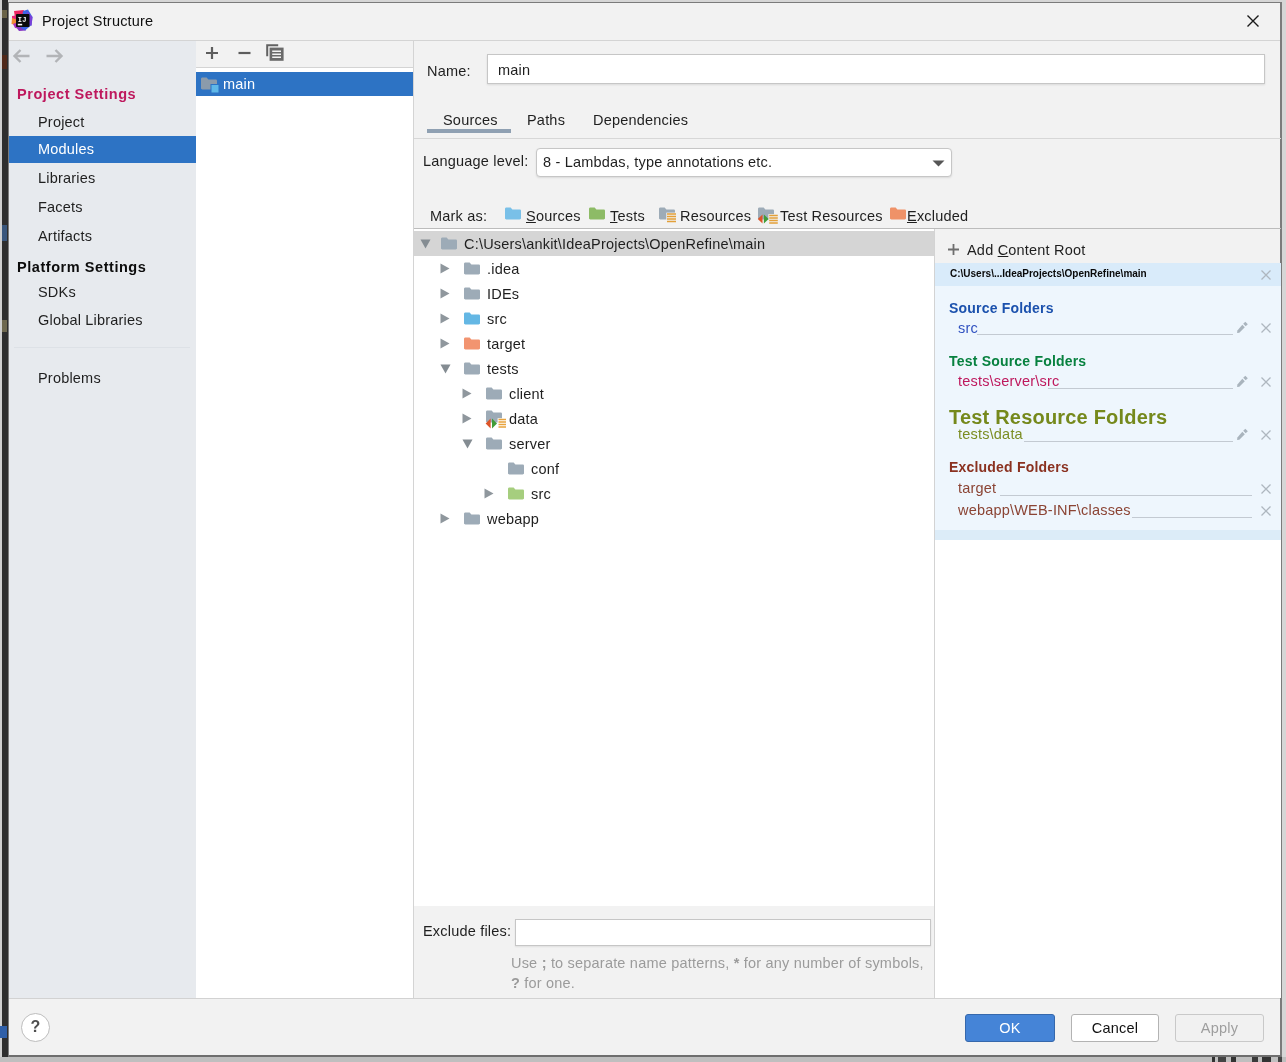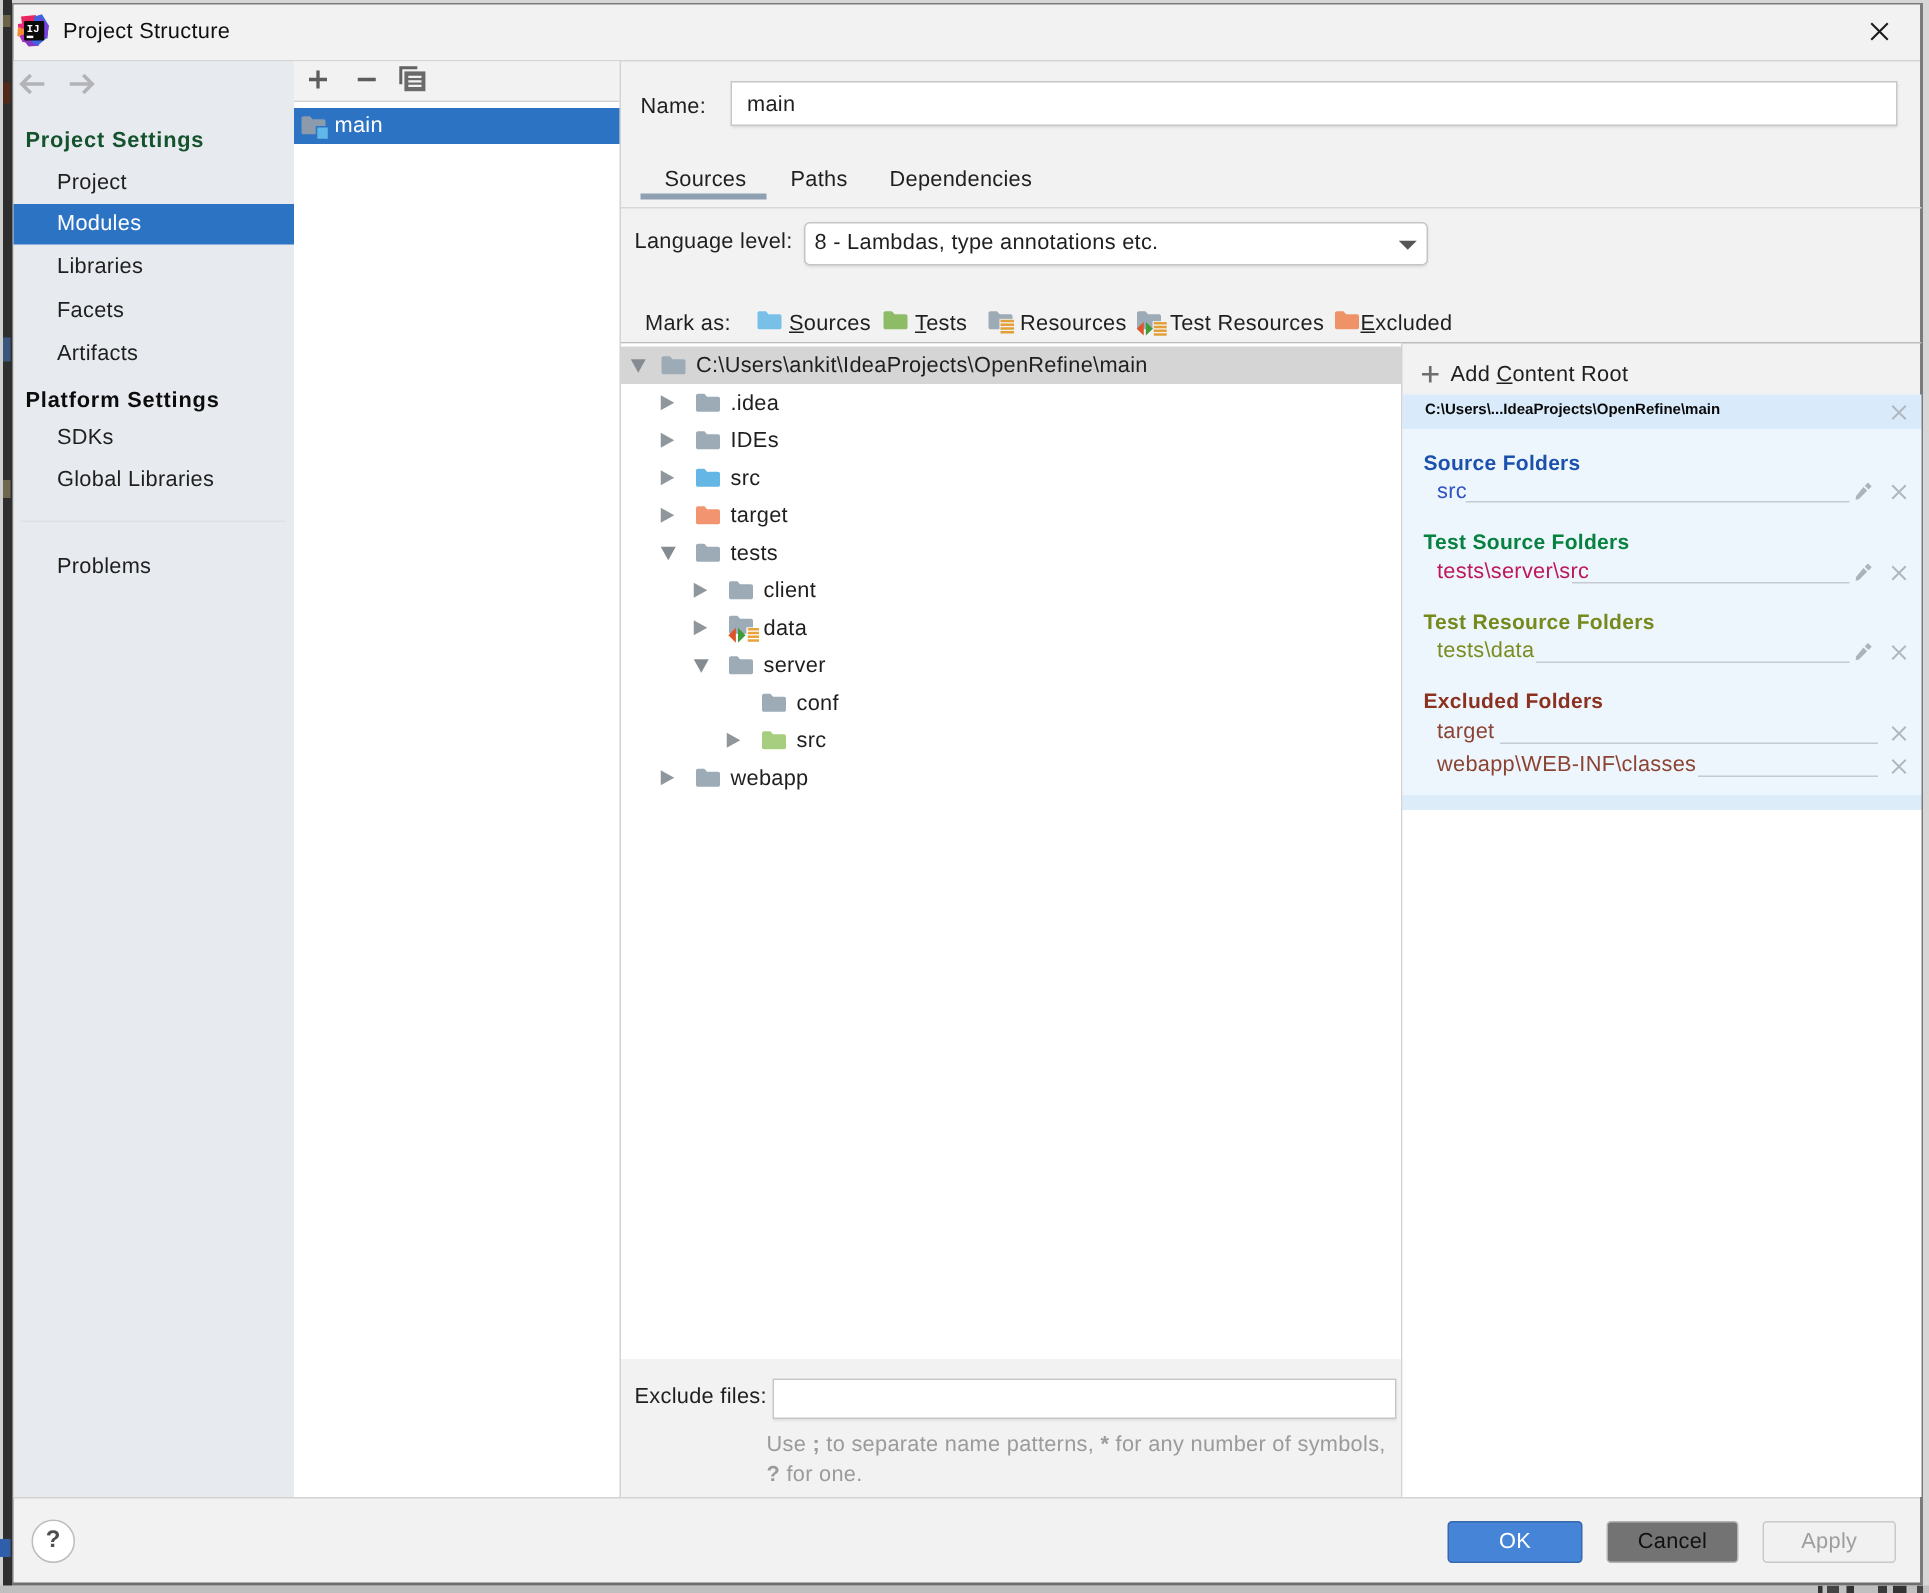--- a/index.html
+++ b/index.html
@@ -48,21 +48,21 @@
 <svg class="abs" style="left:1246px;top:14px;" width="14" height="14" viewBox="0 0 14 14">
   <path d="M1.5 1.5 L12.5 12.5 M12.5 1.5 L1.5 12.5" stroke="#1a1a1a" stroke-width="1.4"></path>
 </svg>
 <div class="abs" style="left:9px;top:40px;width:1271px;height:1px;background:#d4d4d4;"></div>
 
 <div class="abs" style="left:9px;top:41px;width:187px;height:957px;background:#e7eaee;"></div>
 <svg class="abs" style="left:12px;top:49px;" width="52" height="14" viewBox="0 0 52 14">
   <path d="M17.5 7 H2 M8.5 1 L2.5 7 L8.5 13" stroke="#b2b4b7" stroke-width="2.4" fill="none"></path>
   <path d="M34.5 7 H50 M43.5 1 L49.5 7 L43.5 13" stroke="#b2b4b7" stroke-width="2.4" fill="none"></path>
 </svg>
-<div class="abs" style="left:17px;top:86px;font-weight:bold;letter-spacing:0.55px;color:#14532d;">Project Settings</div>
+<div class="abs" style="left:17px;top:86px;font-weight:bold;letter-spacing:0.55px;color:#be185d;">Project Settings</div>
 <div class="abs" style="left:38px;top:114px;">Project</div>
 <div class="abs" style="left:9px;top:136px;width:187px;height:27px;background:#2d73c4;"></div>
 <div class="abs" style="left:38px;top:141px;color:#fff;">Modules</div>
 <div class="abs" style="left:38px;top:170px;">Libraries</div>
 <div class="abs" style="left:38px;top:199px;">Facets</div>
 <div class="abs" style="left:38px;top:228px;">Artifacts</div>
 <div class="abs" style="left:17px;top:259px;font-weight:bold;letter-spacing:0.55px;color:#0c0c0c;">Platform Settings</div>
 <div class="abs" style="left:38px;top:284px;">SDKs</div>
 <div class="abs" style="left:38px;top:312px;">Global Libraries</div>
 <div class="abs" style="left:14px;top:347px;width:176px;height:1px;background:#dde1e6;"></div>
@@ -269,21 +269,21 @@
 <div class="abs" style="left:958px;top:373px;color:#be185d;">tests\server\src</div>
 <div class="abs" style="left:1048px;top:388px;width:185px;height:1px;background:#c3cad2;"></div>
 <svg class="abs" style="left:1236px;top:374px;" width="15" height="15" viewBox="0 0 15 15">
   <polygon points="9.3,1.7 11.8,4.2 9.7,6.3 7.2,3.8" fill="#a9b4bd"></polygon>
   <polygon points="6.3,4.7 8.8,7.2 3.3,12.7 1.1,13.1 1.4,10.6" fill="#a9b4bd"></polygon>
 </svg>
 <svg class="abs" style="left:1260px;top:376px;" width="12" height="12" viewBox="0 0 12 12">
   <path d="M1.5 1.5 L10.5 10.5 M10.5 1.5 L1.5 10.5" stroke="#aeb7bf" stroke-width="1.3"></path>
 </svg>
 
-<div class="abs" style="left:949px;top:406px;font-weight:bold;font-size:14px;color:#75891c;">Test Resource Folders</div>
+<div class="abs" style="left:949px;top:406px;font-weight:bold;font-size:20px;color:#75891c;">Test Resource Folders</div>
 <div class="abs" style="left:958px;top:426px;color:#7b8d22;">tests\data</div>
 <div class="abs" style="left:1024px;top:441px;width:209px;height:1px;background:#c3cad2;"></div>
 <svg class="abs" style="left:1236px;top:427px;" width="15" height="15" viewBox="0 0 15 15">
   <polygon points="9.3,1.7 11.8,4.2 9.7,6.3 7.2,3.8" fill="#a9b4bd"></polygon>
   <polygon points="6.3,4.7 8.8,7.2 3.3,12.7 1.1,13.1 1.4,10.6" fill="#a9b4bd"></polygon>
 </svg>
 <svg class="abs" style="left:1260px;top:429px;" width="12" height="12" viewBox="0 0 12 12">
   <path d="M1.5 1.5 L10.5 10.5 M10.5 1.5 L1.5 10.5" stroke="#aeb7bf" stroke-width="1.3"></path>
 </svg>
 
@@ -300,14 +300,14 @@
 </svg>
 
 <div class="abs" style="left:423px;top:923px;">Exclude files:</div>
 <div class="abs" style="left:515px;top:919px;width:416px;height:27px;background:#fff;border:1px solid #c6c6c6;box-sizing:border-box;box-shadow:0 1px 1.5px rgba(0,0,0,0.08);"></div>
 <div class="abs" style="left:511px;top:955px;color:#9b9b9b;">Use <b>;</b> to separate name patterns, <b>*</b> for any number of symbols,</div>
 <div class="abs" style="left:511px;top:975px;color:#9b9b9b;"><b>?</b> for one.</div>
 
 <div class="abs" style="left:9px;top:998px;width:1271px;height:1px;background:#d2d2d2;"></div>
 <div class="abs" style="left:21px;top:1013px;width:29px;height:29px;background:#fff;border:1px solid #bdbdbd;border-radius:50%;box-sizing:border-box;color:#4e4e4e;font-weight:bold;font-size:16px;text-align:center;line-height:26px;">?</div>
 <div class="abs" style="left:965px;top:1014px;width:90px;height:28px;background:#4584d7;border:1px solid #3668ac;border-radius:3px;box-sizing:border-box;color:#fff;text-align:center;line-height:26px;">OK</div>
-<div class="abs" style="left:1071px;top:1014px;width:88px;height:28px;background:#737373;border:1px solid #b3b3b3;border-radius:3px;box-sizing:border-box;color:#111;text-align:center;line-height:26px;">Cancel</div>
+<div class="abs" style="left:1071px;top:1014px;width:88px;height:28px;background:#ffffff;border:1px solid #b3b3b3;border-radius:3px;box-sizing:border-box;color:#111;text-align:center;line-height:26px;">Cancel</div>
 <div class="abs" style="left:1175px;top:1014px;width:89px;height:28px;background:#f1f1f1;border:1px solid #c9c9c9;border-radius:3px;box-sizing:border-box;color:#9e9e9e;text-align:center;line-height:26px;">Apply</div>
 
 </body></html>

